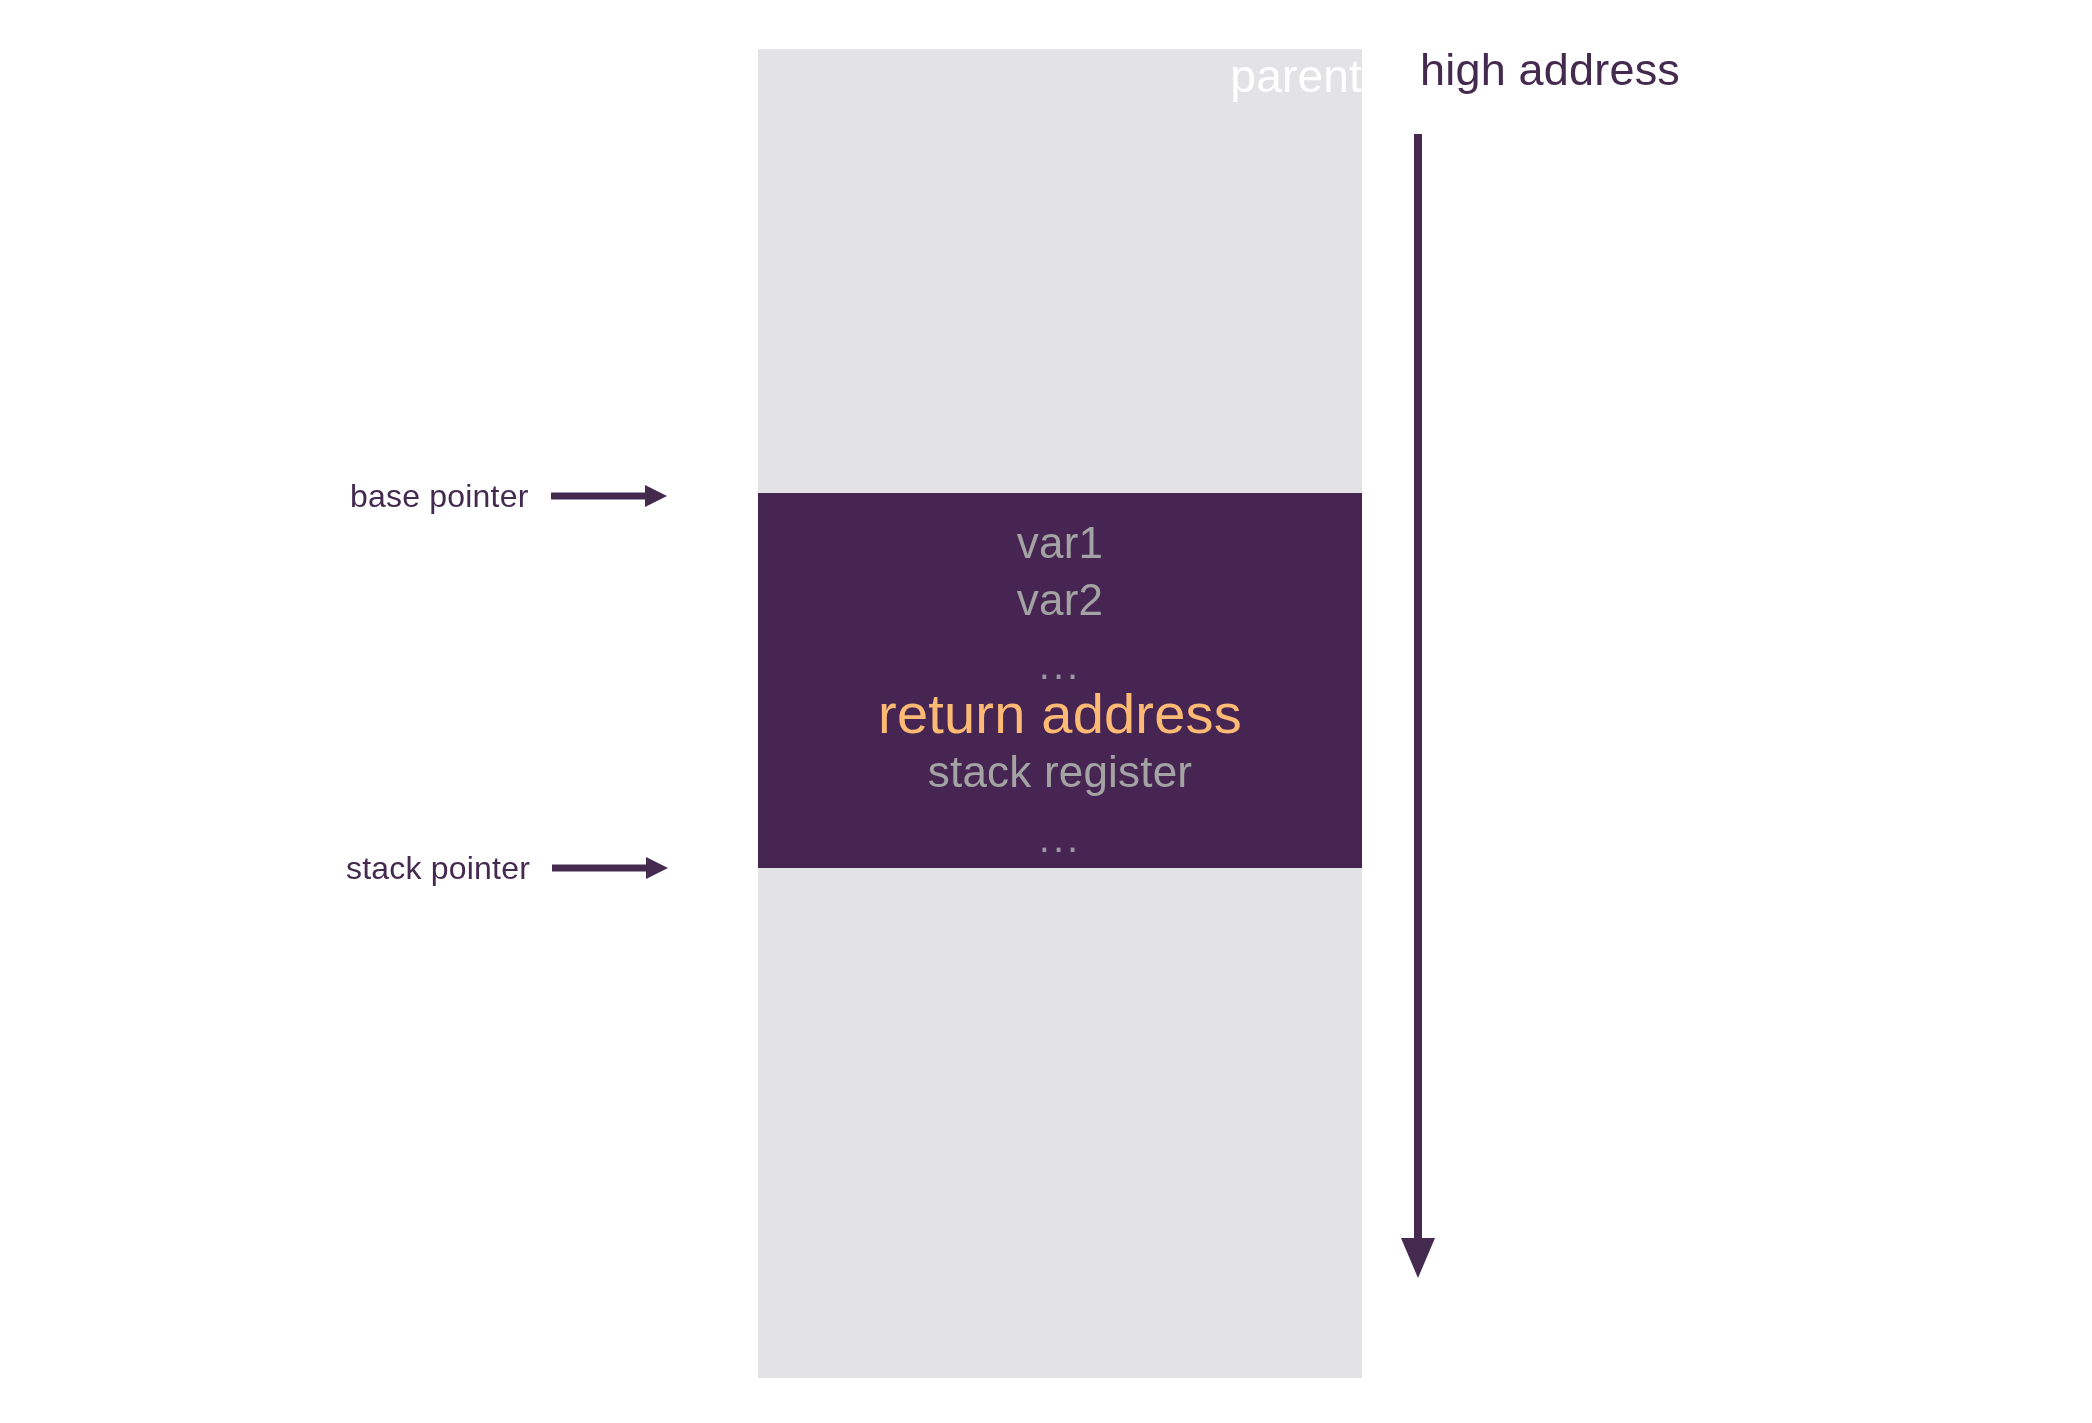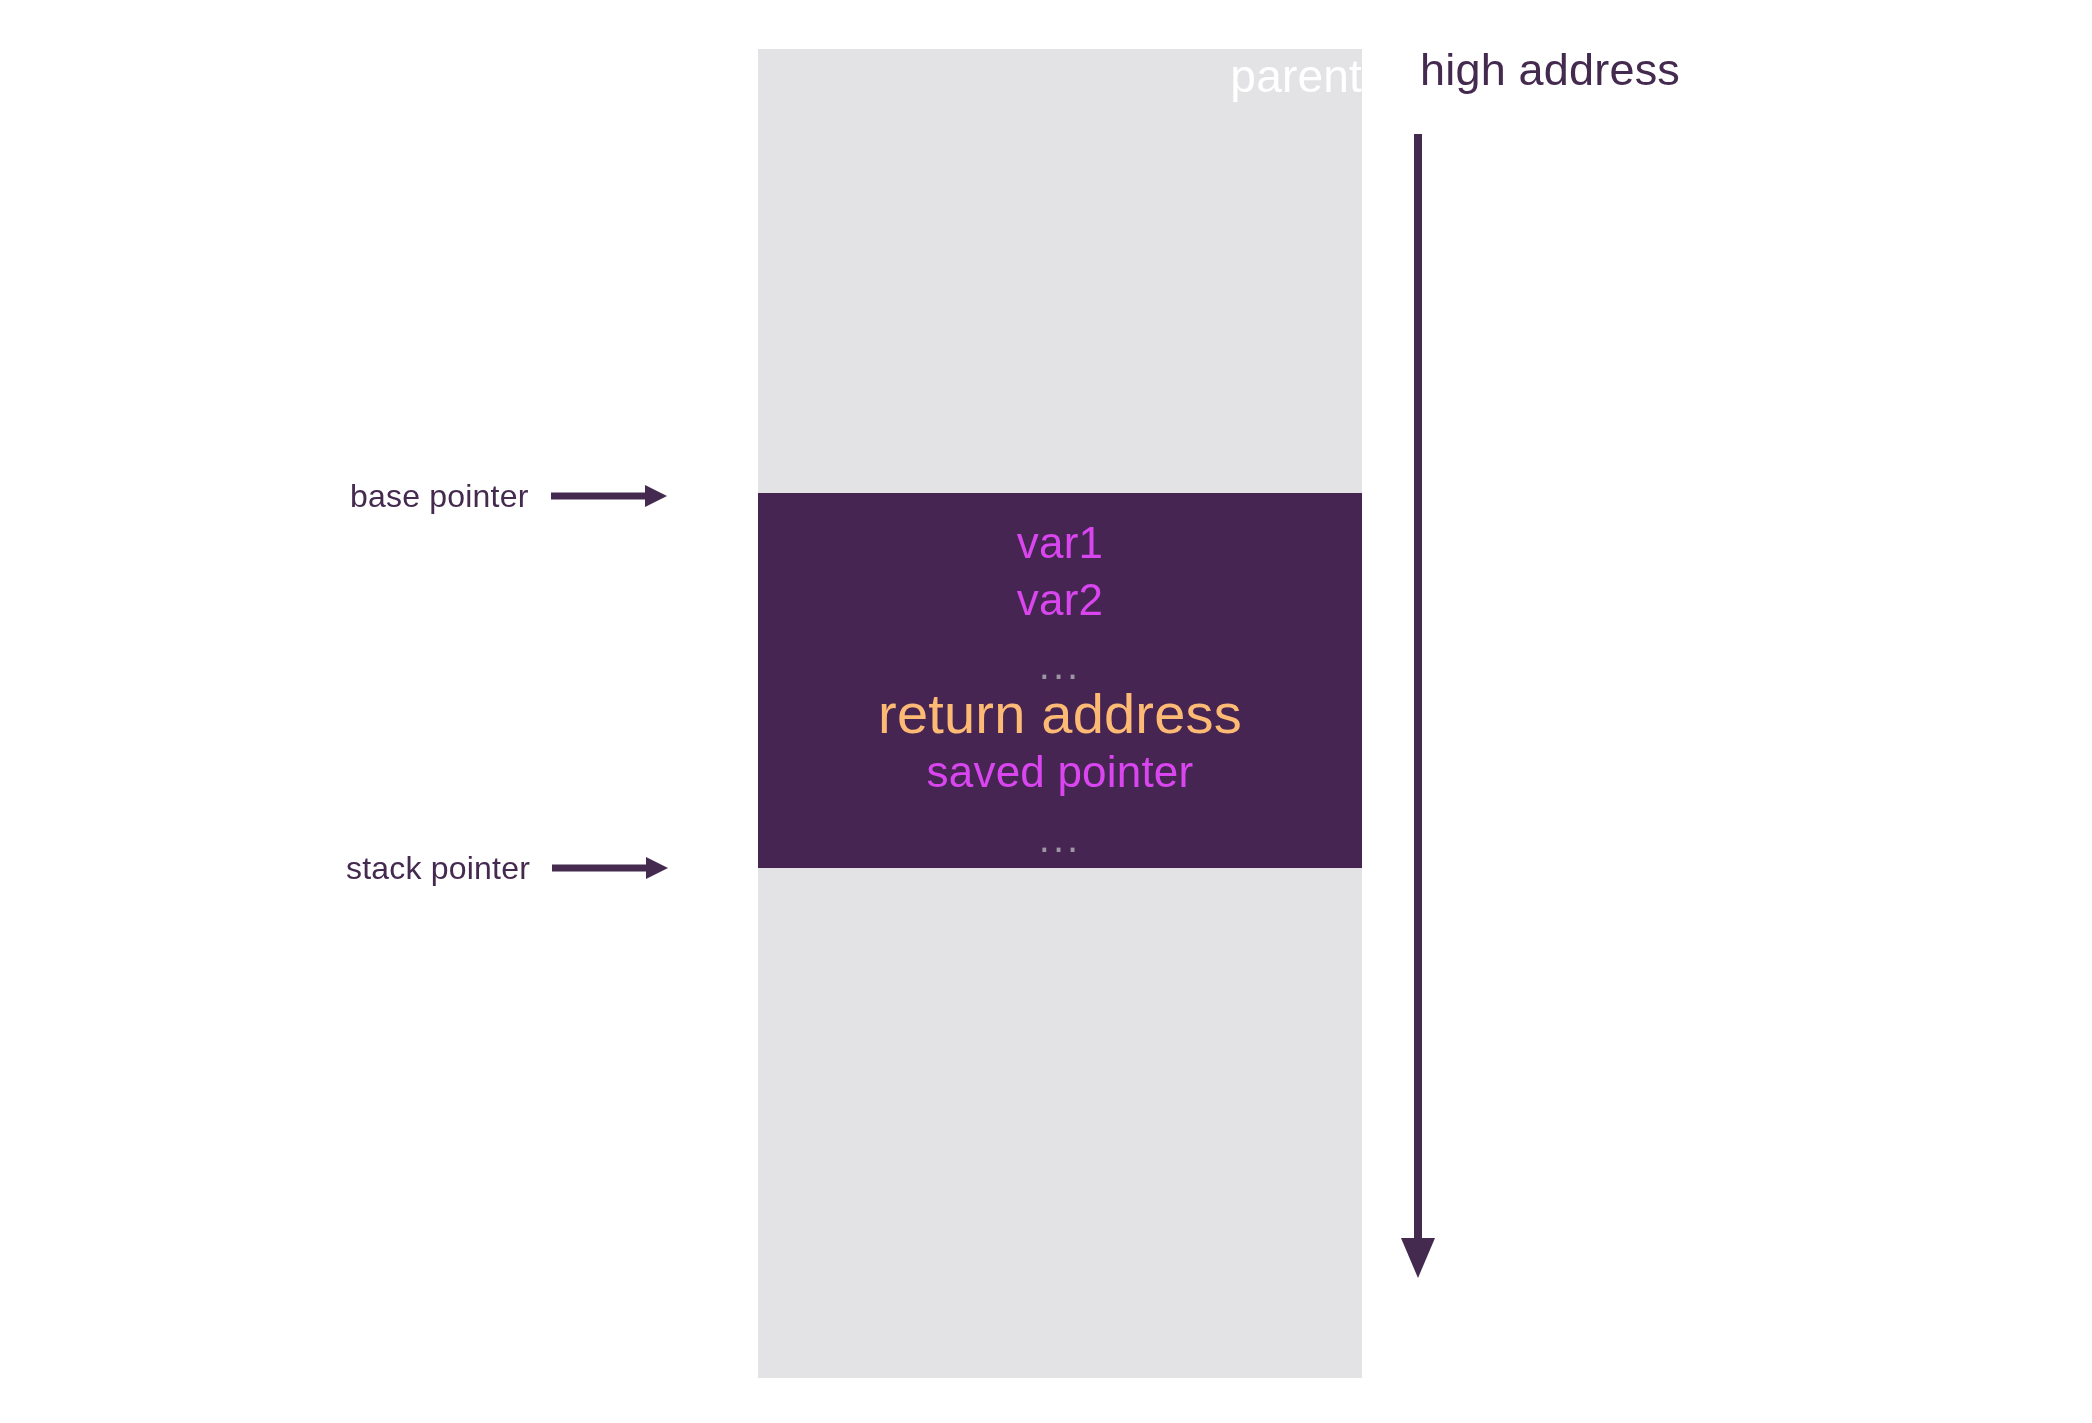--- a/index.html
+++ b/index.html
@@ -63,21 +63,21 @@
   .frame-entry {
     position: absolute;
     left: 0;
     width: 604px;
     text-align: center;
     font-weight: 400;
     letter-spacing: 0.2px;
     white-space: nowrap;
   }
   .frame-entry.muted {
-    color: #d946ef;
+    color: #a3a3a3;
     font-size: 44px;
     line-height: 44px;
   }
   .frame-entry.highlight {
     color: #fdba74;
     font-size: 56px;
     line-height: 44px;
   }
   .frame-entry.ellipsis {
     color: #9d96a4;
@@ -148,21 +148,21 @@
       <div id="parent-frames-label">
         <span class="pf-line">parent</span>
       </div>
     </div>
 
     <div id="current-frame-block">
       <div class="frame-entry muted" id="entry-var1">var1</div>
       <div class="frame-entry muted" id="entry-var2">var2</div>
       <div class="frame-entry ellipsis" id="entry-ellipsis-top">...</div>
       <div class="frame-entry highlight" id="entry-return-address">return address</div>
-      <div class="frame-entry muted" id="entry-saved-register">saved pointer</div>
+      <div class="frame-entry muted" id="entry-saved-register">stack register</div>
       <div class="frame-entry ellipsis" id="entry-ellipsis-bottom">...</div>
     </div>
   </div>
 
   <div class="pointer-annotation" id="base-pointer-annotation">
     <span class="pointer-label">base pointer</span>
     <svg class="pointer-arrow" width="116" height="30" viewBox="0 0 116 30">
       <line x1="0" y1="15" x2="96" y2="15" stroke="#452a4f" stroke-width="7"></line>
       <polygon points="94,4 116,15 94,26" fill="#452a4f"></polygon>
     </svg>

